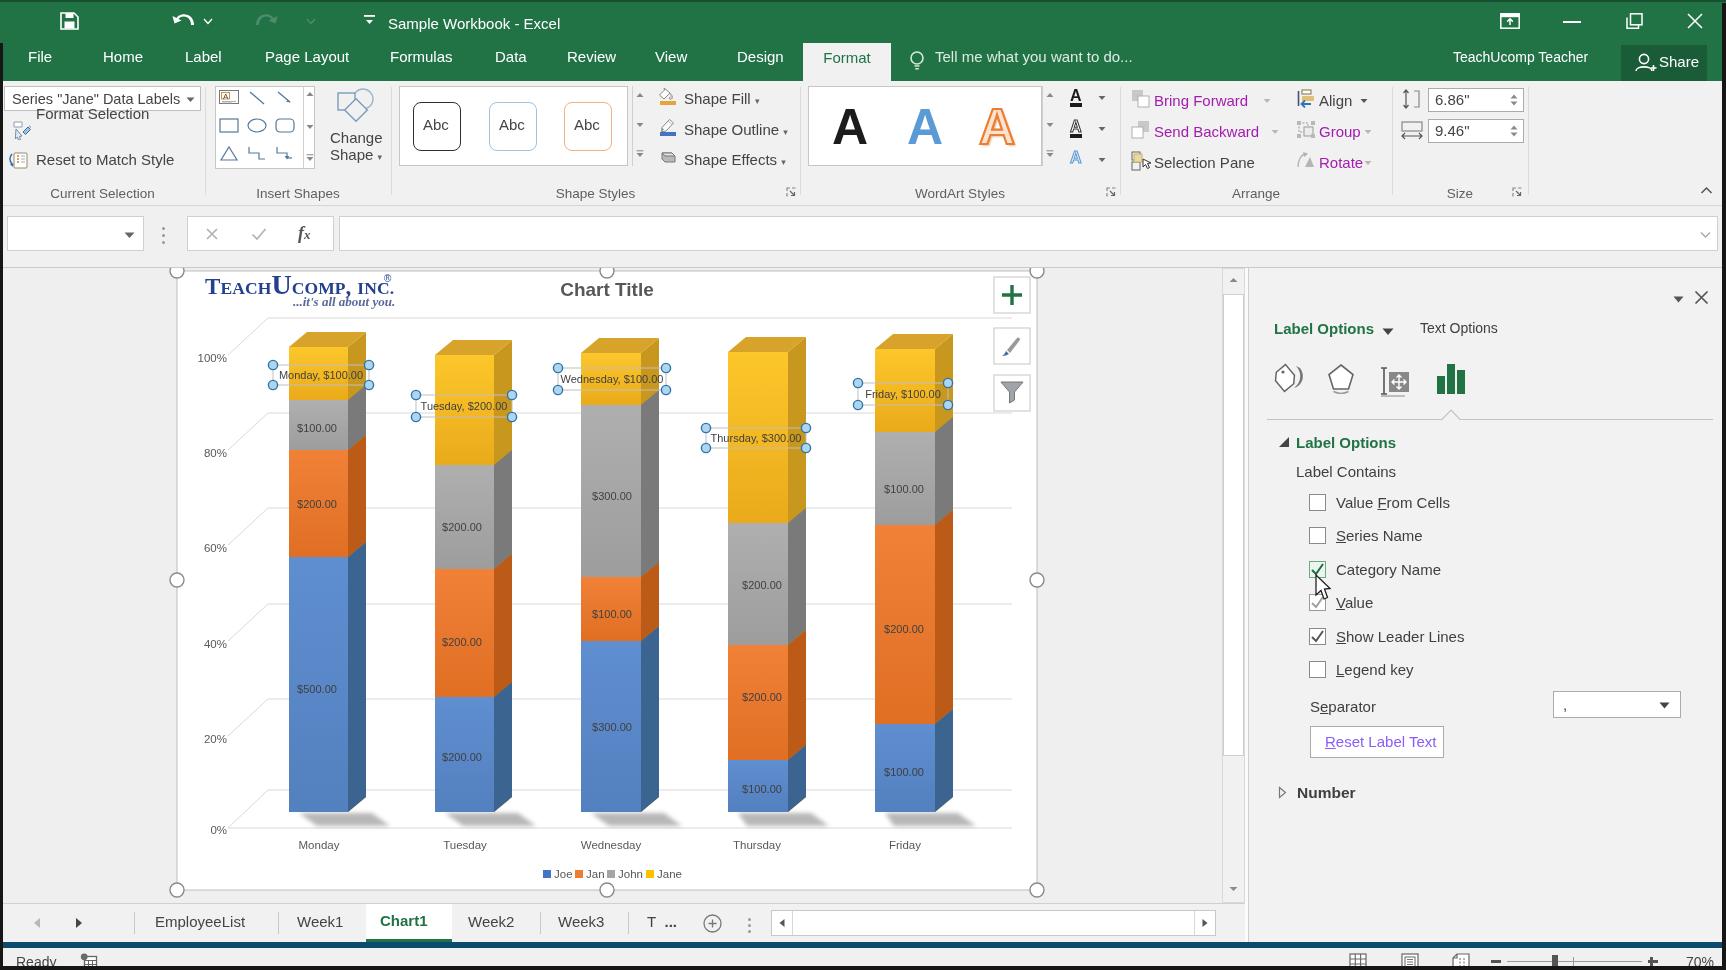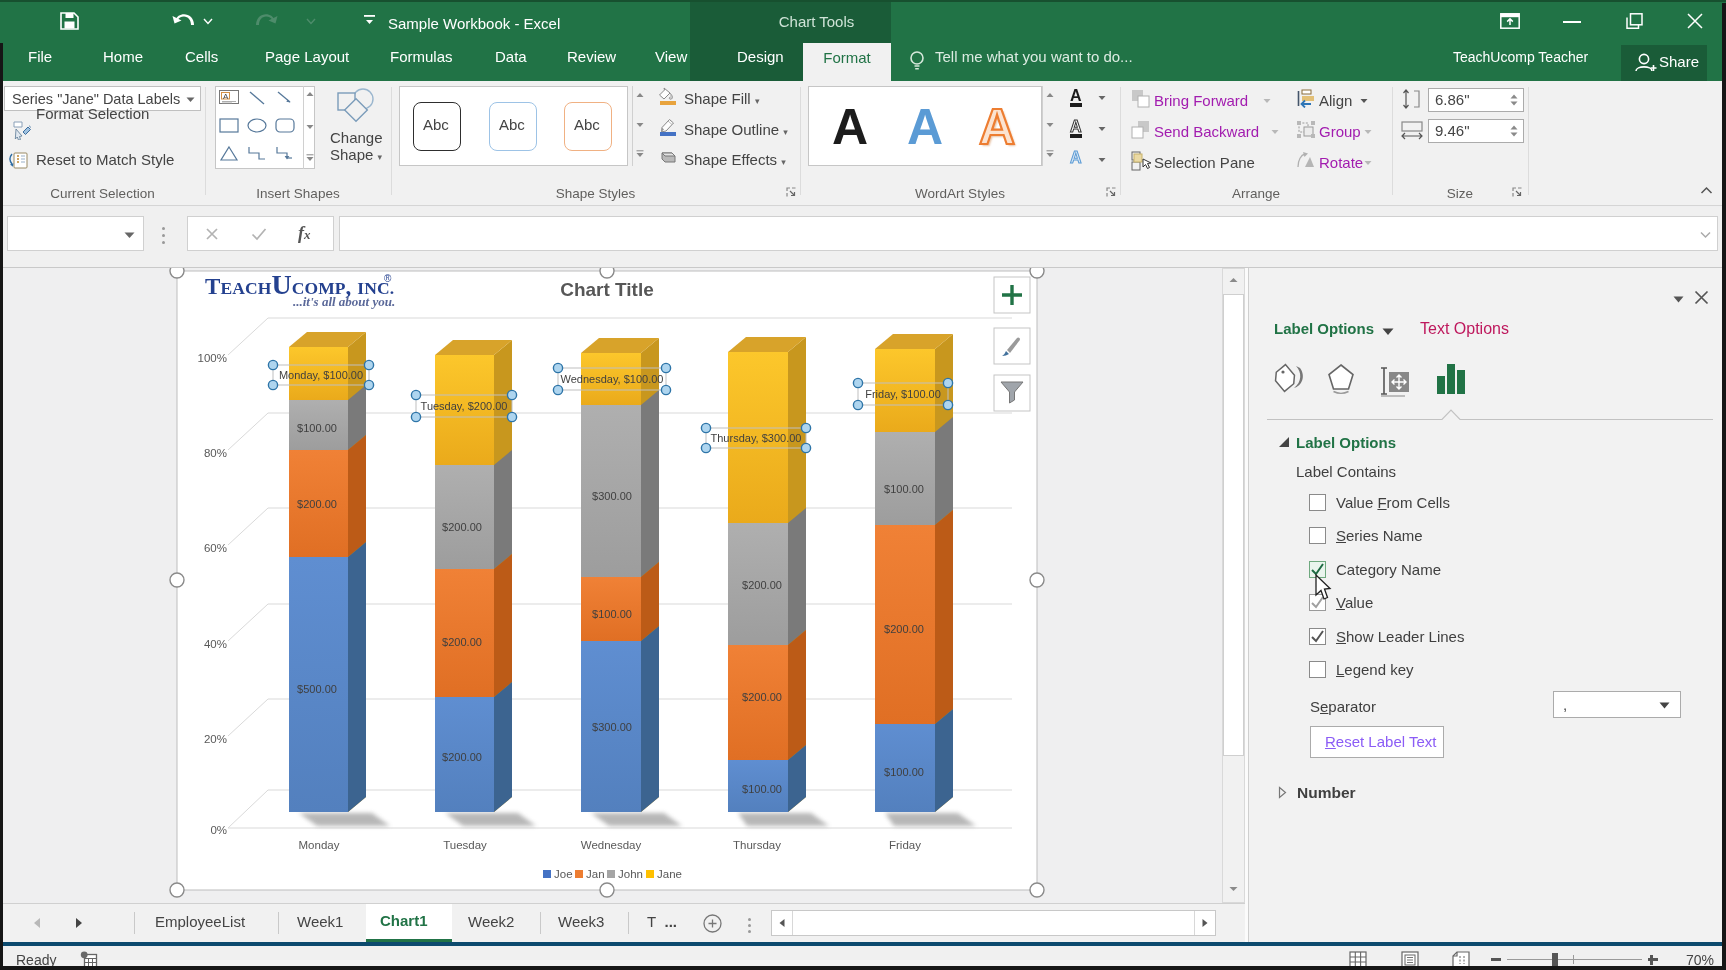--- a/index.html
+++ b/index.html
@@ -24,28 +24,25 @@
   .wbox { background:#fff; border:1px solid #ababab; }
   
   #fbar { position:absolute; left:0; top:207px; width:1726px; height:61px; background:#f0f0f0; border-bottom:1px solid #c9c9c9; }
   
   #work { position:absolute; left:0; top:268px; width:1246px; height:635px; background:#efeff0; }
   
   #pane { position:absolute; left:1248px; top:268px; width:478px; height:674px; background:#f2f2f2; border-left:1px solid #cfcfcf; }
   
   #sheettabs { position:absolute; left:0; top:903px; width:1248px; height:39px; background:#f1f1f1; border-top:1px solid #d0d0d0; }
   
-  #status { position:absolute; left:0; top:942px; width:1726px; height:28px; background:#f0f0f0; border-top:4px solid #0c4a6e; }
+  #status { position:absolute; left:0; top:942px; width:1726px; height:28px; background:#f0f0f0; border-top:6px solid #0c4a6e; }
 </style>
 </head>
 <body>
   <div id="header">
-    <div id="ctools">
-      <div class="lbl">Chart Tools</div>
-    </div>
 
     <svg class="abs" style="left:59px;top:11px" width="21" height="20" viewBox="0 0 21 20">
       <path d="M2 2 h13 l4 4 v12 h-17 z" fill="none" stroke="#fff" stroke-width="1.6"></path>
       <rect x="5.5" y="10.5" width="10" height="7" fill="#fff"></rect>
       <rect x="6.5" y="2" width="8" height="5" fill="#fff"></rect>
     </svg>
     <svg class="abs" style="left:172px;top:11px" width="26" height="19" viewBox="0 0 26 19">
       <path d="M3.5 9 C5 3, 14 1, 19 6 C21 8 22 11 22 14 L19 14 C19 9 16 5.5 12 5.5 C9 5.5 6.5 7 5.5 9.5 Z" fill="#fff"></path>
       <path d="M0.5 5 L2.5 12.5 L9.5 9.5 Z" fill="#fff"></path>
     </svg>
@@ -74,21 +71,21 @@
     <svg class="abs" style="left:1626px;top:13px" width="17" height="16" viewBox="0 0 17 16">
       <rect x="4.5" y="0.8" width="11.5" height="11" fill="none" stroke="#fff" stroke-width="1.5"></rect>
       <path d="M1 4.5 V15.2 H12.5 V12" fill="none" stroke="#fff" stroke-width="1.5"></path>
     </svg>
     <svg class="abs" style="left:1687px;top:13px" width="16" height="16" viewBox="0 0 16 16">
       <path d="M1 1 L15 15 M15 1 L1 15" stroke="#fff" stroke-width="1.5"></path>
     </svg>
 
     <div class="tab" style="left:28px">File</div>
     <div class="tab" style="left:103px">Home</div>
-    <div class="tab" style="left:185px">Cells</div>
+    <div class="tab" style="left:185px">Label</div>
     <div class="tab" style="left:265px">Page Layout</div>
     <div class="tab" style="left:390px">Formulas</div>
     <div class="tab" style="left:495px">Data</div>
     <div class="tab" style="left:567px">Review</div>
     <div class="tab" style="left:655px">View</div>
     <div class="tab" style="left:737px">Design</div>
     <div id="fmtTab">
       <span>Format</span>
     </div>
     <svg class="abs" style="left:908px;top:50px" width="18" height="22" viewBox="0 0 18 22">
@@ -632,21 +629,21 @@
     <svg class="abs" style="left:424px;top:28px" width="11" height="8" viewBox="0 0 11 8">
       <path d="M0.5 0.5 L5.5 6.5 L10.5 0.5 Z" fill="#555"></path>
     </svg>
     <svg class="abs" style="left:445px;top:22px" width="15" height="15" viewBox="0 0 15 15">
       <path d="M1.5 1.5 L13.5 13.5 M13.5 1.5 L1.5 13.5" stroke="#555" stroke-width="1.7"></path>
     </svg>
     <div class="abs" style="left:25px;top:52px;font-size:15px;font-weight:bold;color:#217346">Label Options</div>
     <svg class="abs" style="left:133px;top:60px" width="12" height="8" viewBox="0 0 12 8">
       <path d="M0.5 0.5 L6 7 L11.5 0.5 Z" fill="#444"></path>
     </svg>
-    <div class="abs" style="left:171px;top:52px;font-size:16px;color:#be185d">Text Options</div>
+    <div class="abs" style="left:171px;top:52px;font-size:14px;color:#404040">Text Options</div>
 
     <svg class="abs" style="left:25px;top:94px" width="34" height="39" viewBox="0 0 34 39">
       <path d="M8 6 L20 6 L20 20 L14 26 L2 26 L2 12 Z" fill="#fff" stroke="#666" stroke-width="1.5" transform="rotate(-40 11 16)"></path>
       <circle cx="9" cy="10" r="1.6" fill="#666"></circle>
       <path d="M22 4 c6 6 6 16 -2 22 c8 -2 12 -12 6 -20 z" fill="#777"></path>
     </svg>
     <svg class="abs" style="left:78px;top:94px" width="28" height="39" viewBox="0 0 28 39">
       <path d="M14 3 L26 12.5 L21.5 27 L6.5 27 L2 12.5 Z" fill="#fff" stroke="#666" stroke-width="1.6"></path>
       <path d="M6.5 29.5 c5 2.5 10 2.5 15 0" stroke="#999" stroke-width="1.4" fill="none"></path>
     </svg>

